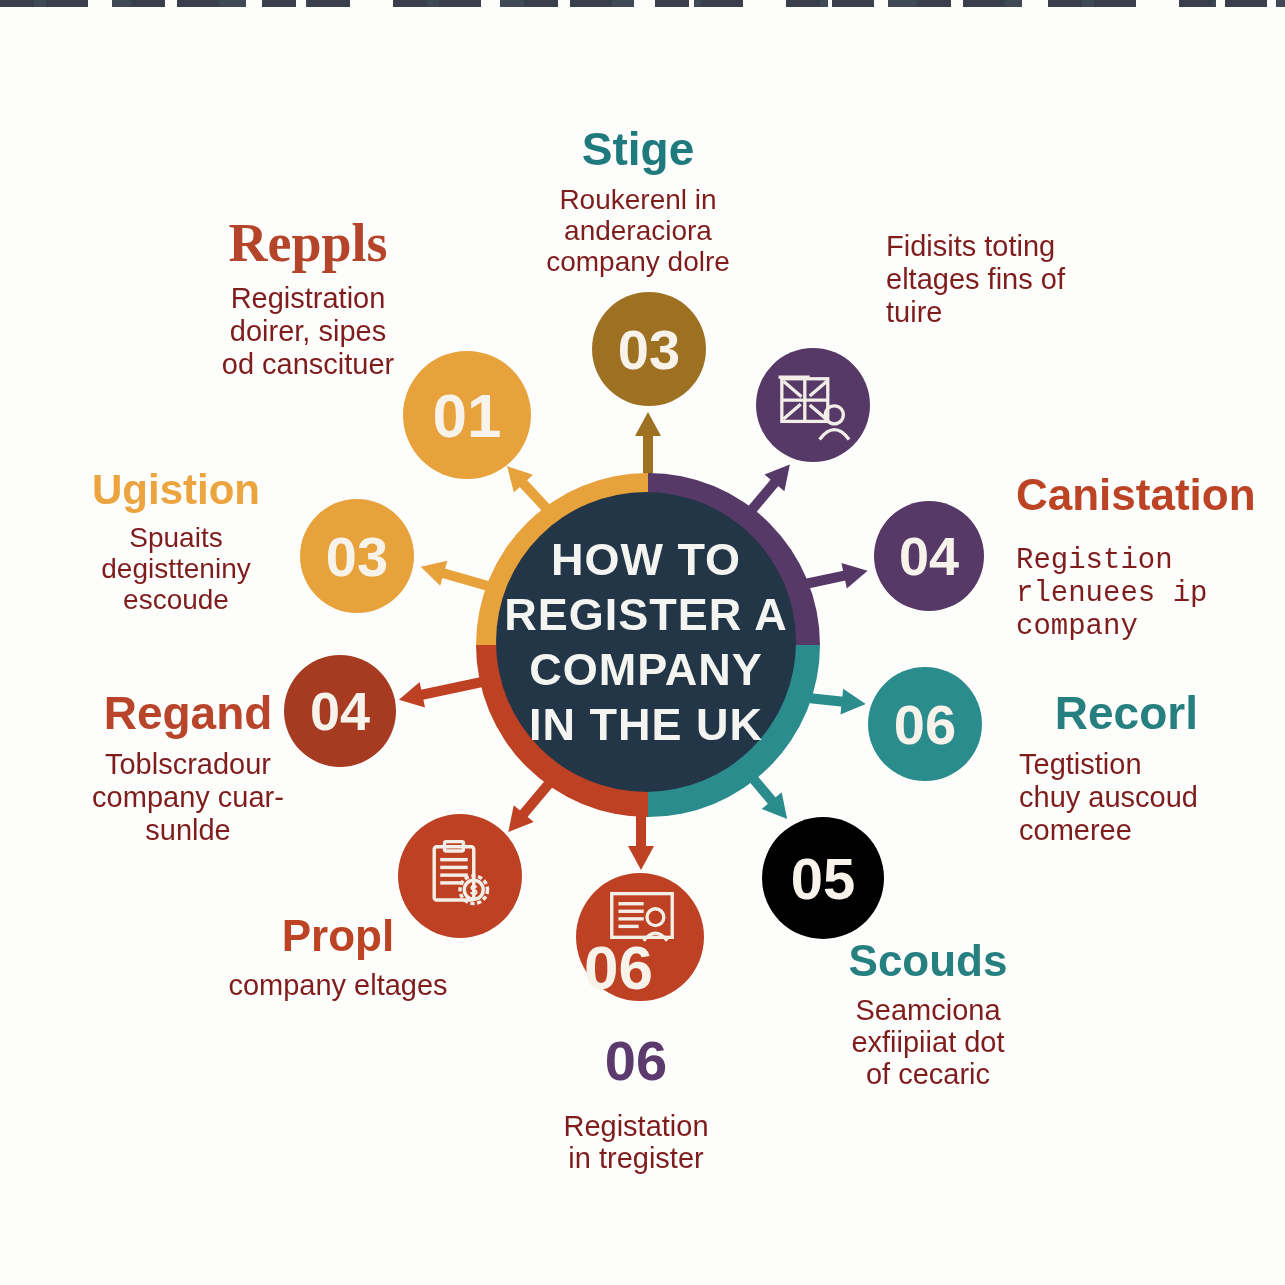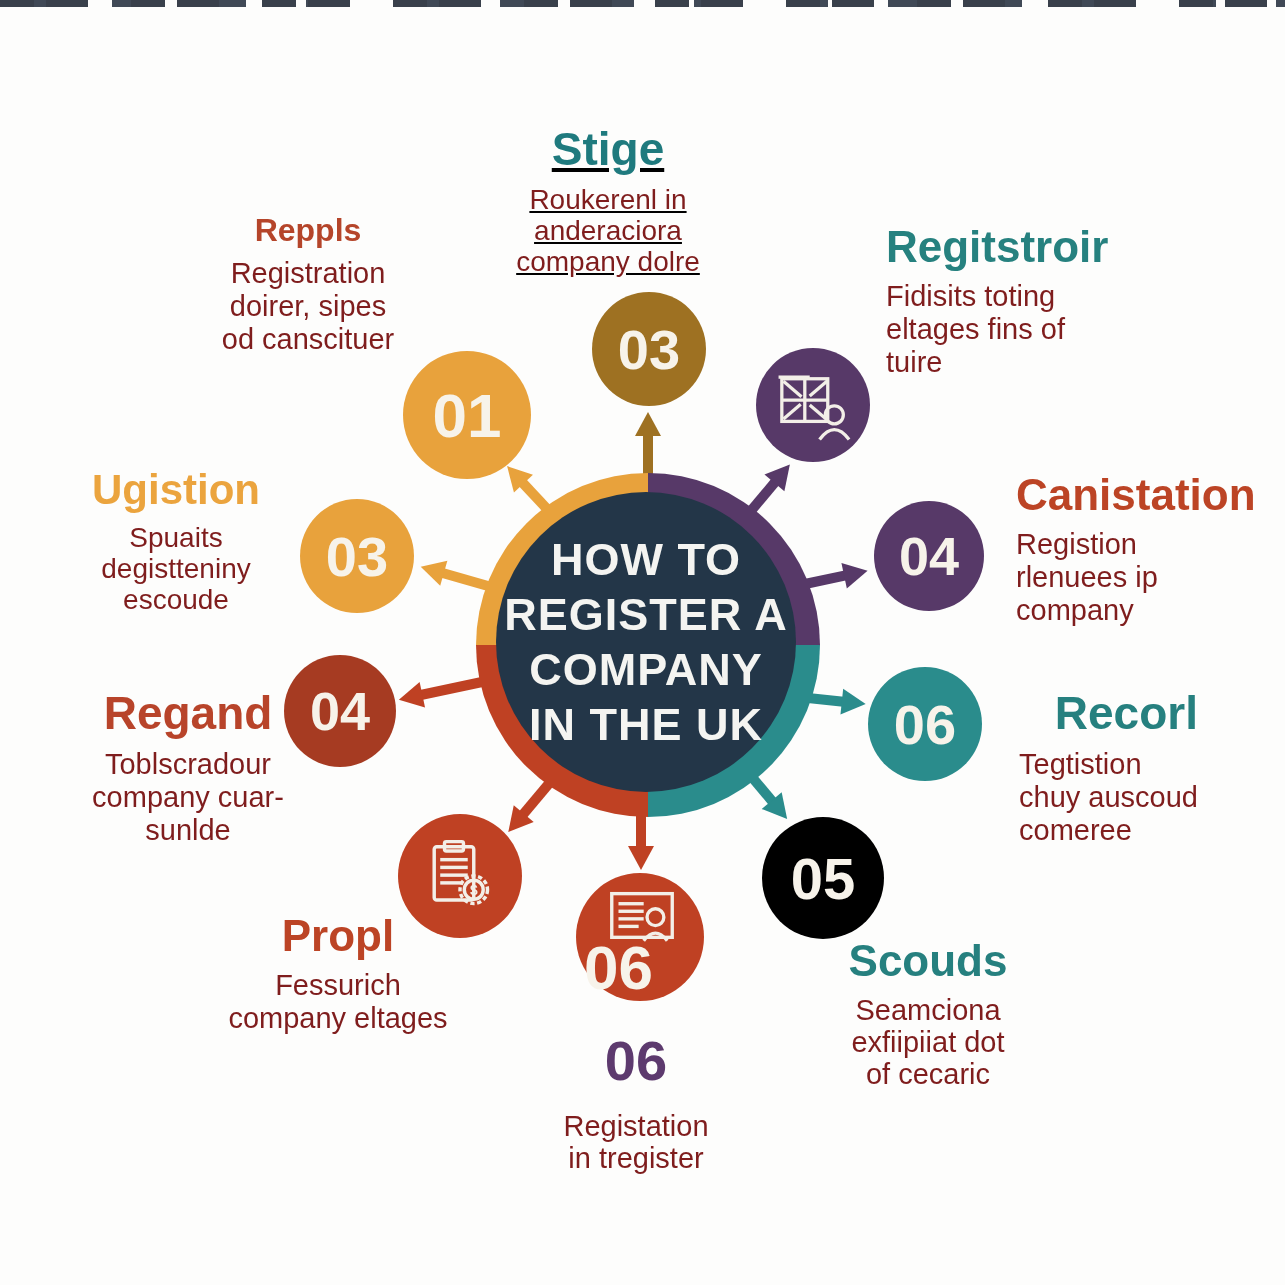--- a/index.html
+++ b/index.html
@@ -153,59 +153,58 @@
     <line x1="22" y1="22" x2="52" y2="22"></line>
       <line x1="22" y1="31" x2="52" y2="31"></line>
     <line x1="22" y1="40" x2="52" y2="40"></line>
       <line x1="22" y1="49" x2="46" y2="49"></line>
     <circle cx="66" cy="38" r="10"></circle>
     <path d="M52,66 q14,-18 28,0"></path>
   </svg>
   <span style="position:absolute;left:8px;bottom:-2px;font-size:62px;">06</span>
 </div>
 
-<div class="callout centered" style="left:608px;top:122px;text-decoration:underline;">
+<div class="callout centered" style="left:638px;top:122px;">
   <h2 style="color:#1f7a7e;font-size:46px;">Stige</h2>
   <div class="body" style="font-size:28px;line-height:31px;margin-top:8px;">
     <div>Roukerenl in</div>
     <div>anderaciora</div>
     <div>company dolre</div>
   </div>
 </div>
 
 <div class="callout centered" style="left:308px;top:212px;">
-  <h2 style="color:#b5452a;font-size:32px;">Reppls</h2>
+  <h2 style="color:#b5452a;font-size:54px;font-family:Liberation Serif, serif;">Reppls</h2>
   <div class="body" style="font-size:29px;line-height:33px;margin-top:8px;">
     <div>Registration</div>
     <div>doirer, sipes</div>
     <div>od canscituer</div>
   </div>
 </div>
 
 <div class="callout" style="left:886px;top:222px;">
-  <h2 style="color:#26817f;font-size:44px;">Regitstroir</h2>
   <div class="body" style="font-size:29px;line-height:33px;margin-top:8px;">
     <div>Fidisits toting</div>
     <div>eltages fins of</div>
     <div>tuire</div>
   </div>
 </div>
 
 <div class="callout centered" style="left:176px;top:466px;">
   <h2 style="color:#eba43e;font-size:42px;">Ugistion</h2>
   <div class="body" style="font-size:28px;line-height:31px;margin-top:8px;">
     <div>Spuaits</div>
     <div>degistteniny</div>
     <div>escoude</div>
   </div>
 </div>
 
 <div class="callout" style="left:1016px;top:470px;">
   <h2 style="color:#bc4425;font-size:44px;">Canistation</h2>
-  <div class="body" style="font-size:29px;line-height:33px;margin-top:8px;">
+  <div class="body" style="font-size:29px;line-height:33px;margin-top:24px;font-family:Liberation Mono, monospace;">
     <div>Registion</div>
     <div>rlenuees ip</div>
     <div>company</div>
   </div>
 </div>
 
 <div class="callout centered" style="left:188px;top:686px;">
   <h2 style="color:#b8442a;font-size:46px;">Regand</h2>
   <div class="body" style="font-size:29px;line-height:33px;margin-top:8px;">
     <div>Toblscradour</div>
@@ -219,21 +218,20 @@
   <div class="body" style="font-size:29px;line-height:33px;margin-top:8px;">
     <div>Tegtistion</div>
     <div>chuy auscoud</div>
     <div>comeree</div>
   </div>
 </div>
 
 <div class="callout centered" style="left:338px;top:911px;">
   <h2 style="color:#bc4425;font-size:44px;">Propl</h2>
   <div class="body" style="font-size:29px;line-height:33px;margin-top:8px;">
-    <div>Fessurich</div>
     <div>company eltages</div>
   </div>
 </div>
 
 <div class="callout centered" style="left:928px;top:936px;">
   <h2 style="color:#26807f;font-size:44px;">Scouds</h2>
   <div class="body" style="font-size:29px;line-height:32px;margin-top:8px;">
     <div>Seamciona</div>
     <div>exfiipiiat dot</div>
     <div>of cecaric</div>

